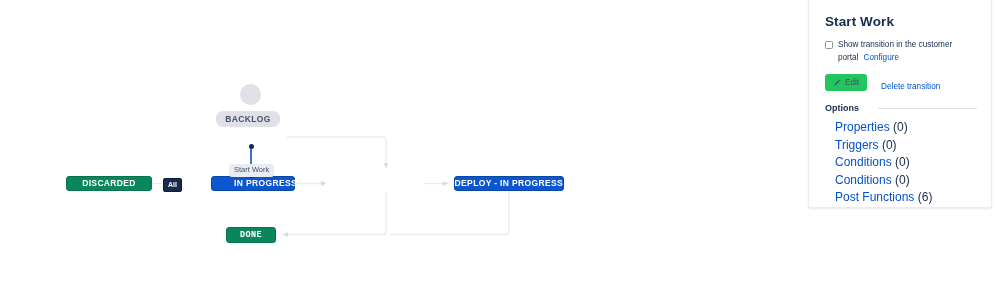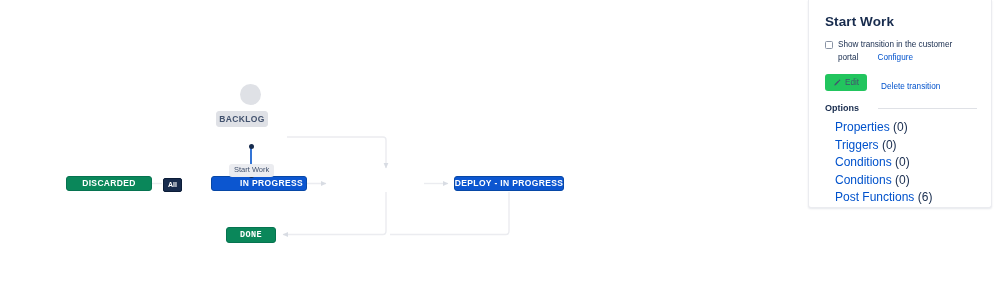--- a/index.html
+++ b/index.html
@@ -115,21 +115,21 @@
   }
   .cb-text {
     font-size: 8.2px;
     color: #172b4d;
     line-height: 1.55;
     max-width: 140px;
   }
   .cb-link {
     color: #0052cc;
     font-size: 8.2px;
-    margin-left: 19px;
+    margin-left: 5px;
     cursor: pointer;
   }
   .action-row {
     display: flex; align-items: center;
     gap: 14px;
     margin: 10px 0 12px 0;
   }
   .edit-btn {
     display: inline-flex; align-items: center; gap: 4px;
     background: #22c55e;
@@ -195,30 +195,30 @@
 
       <path d="M509,192 L509,231 Q509,234.5 506,234.5 L390,234.5" stroke="#ebecf0" stroke-width="1.4" fill="none"></path>
 
       <path d="M162,183.5 L142,183.5" stroke="#ebecf0" stroke-width="1.4" fill="none" marker-end="url(#arr)"></path>
 
       <path d="M251,146 L251,176" stroke="#0052cc" stroke-width="1.6" fill="none"></path>
     </svg>
 
     <div class="start-circle" style="left:240px; top:84px;"></div>
 
-    <div class="node status-initial" style="left:216px; top:111px; width:52px; height:16px;">
+    <div class="node status-initial" style="left:216px; top:111px; width:64px; height:16px;border-radius:7px;">
       <span>BACKLOG</span>
     </div>
 
-    <div class="node status-blue" style="left:211px; top:176px; width:96px; height:15px;padding-left:25px;">
+    <div class="node status-blue" style="left:211px; top:176px; width:84px; height:15px;padding-left:25px;">
       <span>IN PROGRESS</span>
     </div>
 
 
-    <div class="node status-blue" style="left:454px; top:176px; width:110px; height:15px;">
+    <div class="node status-blue" style="left:454px; top:176px; width:110px; height:15px;justify-content:flex-end;">
       <span>DEPLOY - IN PROGRESS</span>
     </div>
 
     <div class="node status-green" style="left:66px; top:176px; width:86px; height:15px;">
       <span>DISCARDED</span>
     </div>
 
     <div class="node status-green" style="left:226px; top:227px; width:50px; height:16px;font-family:Liberation Mono, monospace;">
       <span>DONE</span>
     </div>

